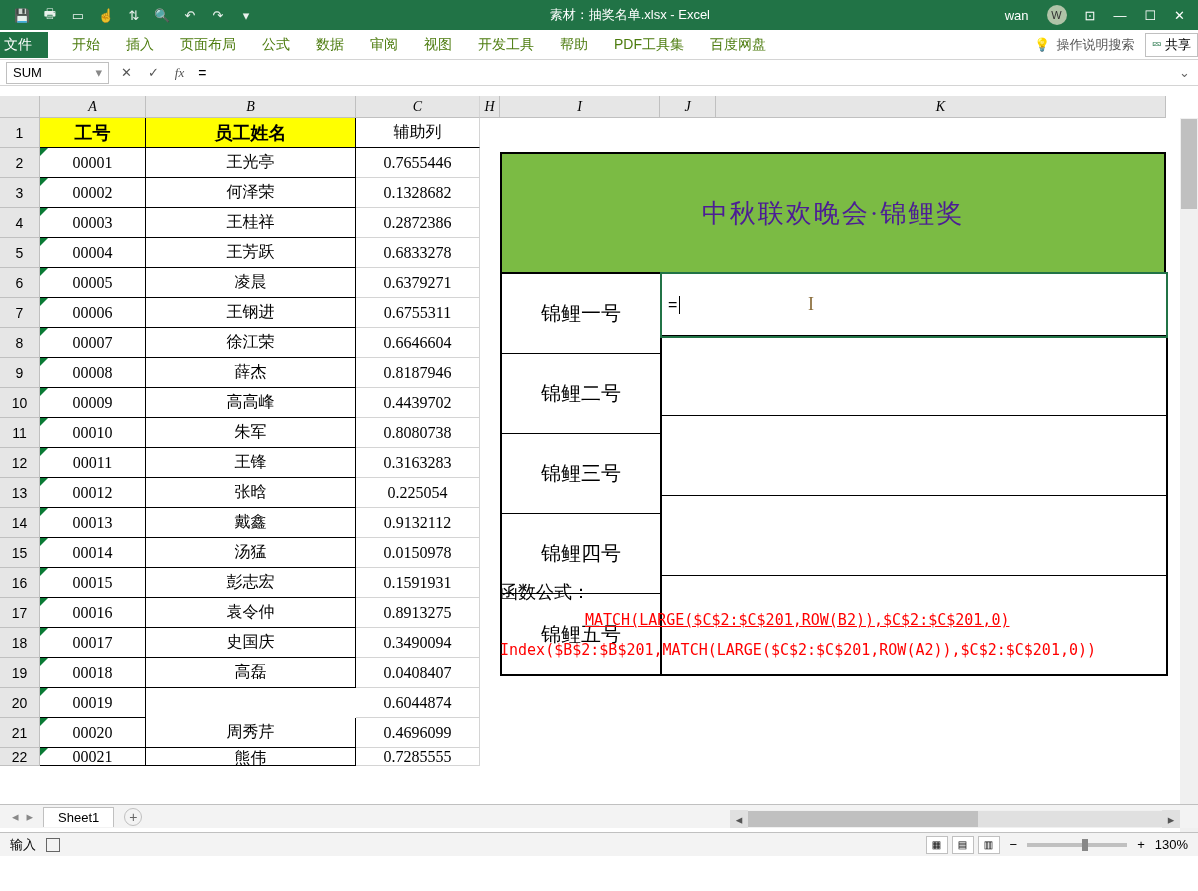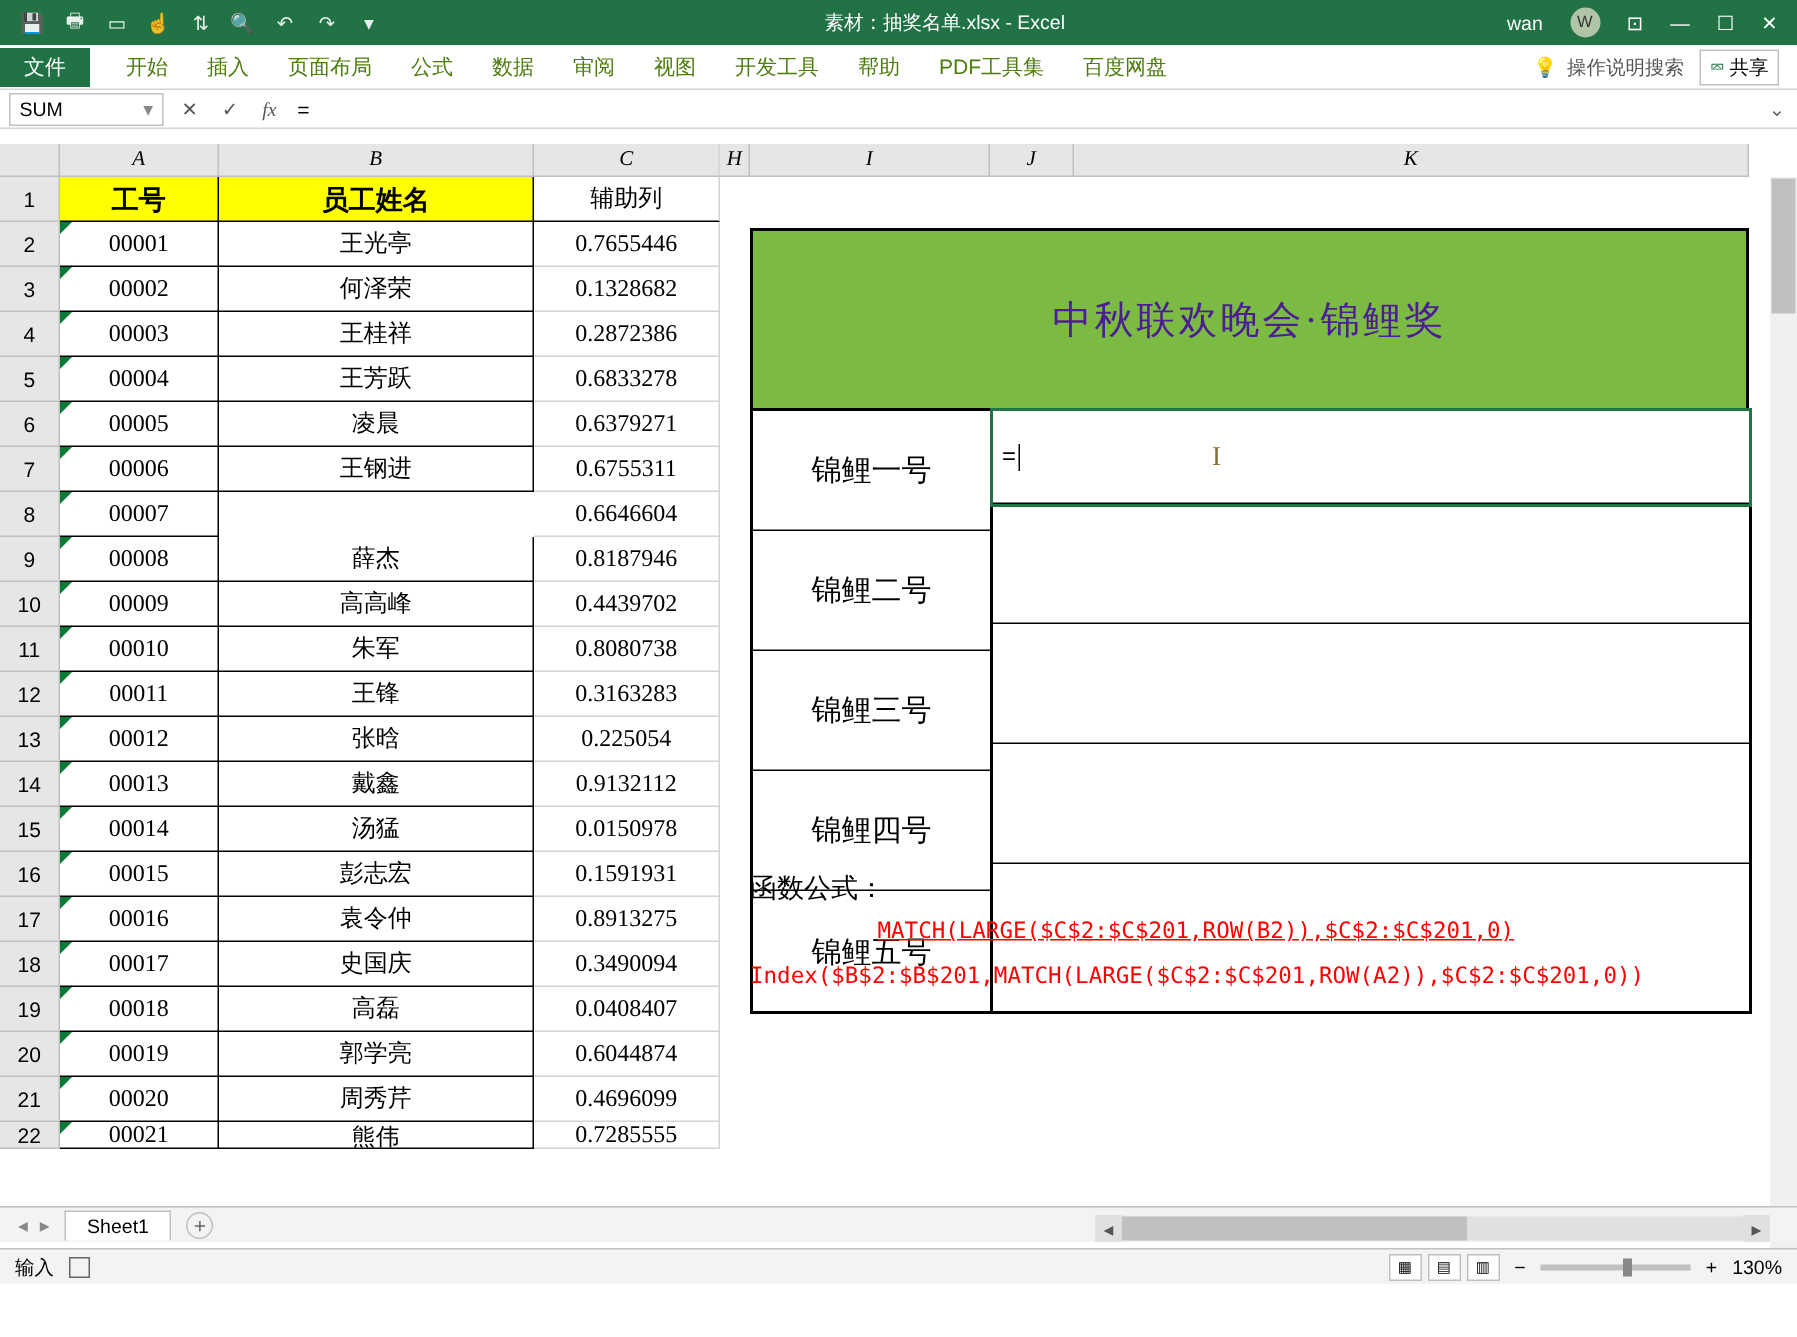--- a/index.html
+++ b/index.html
@@ -3,21 +3,21 @@
 <meta charset="utf-8">
 <style>
 * { box-sizing: border-box; margin: 0; padding: 0; }
 body { font-family: "Microsoft YaHei", "SimSun", Arial, sans-serif; font-size: 13px; background: #fff; overflow: hidden; }
 .titlebar { background: #217346; height: 30px; display: flex; align-items: center; color: #fff; padding: 0 5px; }
 .titlebar .qat { display: flex; gap: 10px; padding-left: 8px; }
 .titlebar .qat-icon { width: 18px; height: 18px; display: flex; align-items: center; justify-content: center; color: #fff; opacity: 0.9; }
 .titlebar .title-text { flex: 1; text-align: center; font-size: 13px; }
 .titlebar .win-controls { display: flex; gap: 18px; align-items: center; padding-right: 8px; }
 .user-badge { background: #b0c4a8; color: #333; border-radius: 50%; width: 20px; height: 20px; display: flex; align-items: center; justify-content: center; font-size: 11px; }
-.ribbon-tabs { background: #fff; border-bottom: 1px solid #d4d4d4; height: 30px; display: flex; align-items: center; padding: 0 12px; gap: 22px; font-size: 14px; }
+.ribbon-tabs { background: #fff; border-bottom: 1px solid #d4d4d4; height: 30px; display: flex; align-items: center; padding: 0 0; gap: 22px; font-size: 14px; }
 .ribbon-tab { color: #4d7c0f; cursor: pointer; padding: 4px 2px; }
 .ribbon-tab.file { background: #217346; color: #fff; padding: 4px 16px; margin-left: -12px; }
 .ribbon-right { margin-left: auto; display: flex; align-items: center; gap: 10px; }
 .share-btn { border: 1px solid #c0c0c0; padding: 2px 6px; display: flex; align-items: center; gap: 3px; font-size: 13px; }
 .share-icon { color: #217346; }
 .namebox-row { display: flex; align-items: center; height: 26px; border-bottom: 1px solid #d4d4d4; background: #fff; }
 .namebox { width: 103px; border: 1px solid #c0c0c0; height: 22px; margin: 0 6px; padding: 0 6px; display: flex; align-items: center; justify-content: space-between; font-size: 13px; }
 .fx-controls { display: flex; gap: 16px; color: #555; padding: 0 6px; align-items: center; }
 .fx-controls span { cursor: pointer; }
 .fx-label { font-style: italic; font-family: "Times New Roman"; }
@@ -208,20 +208,21 @@
         <div class="cell col-B">凌晨</div>
         <div class="cell col-C" style="border-right: 1px solid rgb(212, 212, 212); border-bottom: 1px solid rgb(212, 212, 212);">0.6379271</div>
       </div>
       <div class="grid-row">
         <div class="cell col-A green-tri">00006</div>
         <div class="cell col-B">王钢进</div>
         <div class="cell col-C" style="border-right: 1px solid rgb(212, 212, 212); border-bottom: 1px solid rgb(212, 212, 212);">0.6755311</div>
       </div>
       <div class="grid-row">
         <div class="cell col-A green-tri">00007</div>
+        <div class="cell col-B">徐江荣</div>
         <div class="cell col-C" style="border-right: 1px solid rgb(212, 212, 212); border-bottom: 1px solid rgb(212, 212, 212);">0.6646604</div>
       </div>
       <div class="grid-row">
         <div class="cell col-A green-tri">00008</div>
         <div class="cell col-B">薛杰</div>
         <div class="cell col-C" style="border-right: 1px solid rgb(212, 212, 212); border-bottom: 1px solid rgb(212, 212, 212);">0.8187946</div>
       </div>
       <div class="grid-row">
         <div class="cell col-A green-tri">00009</div>
         <div class="cell col-B">高高峰</div>
@@ -267,21 +268,20 @@
         <div class="cell col-B">史国庆</div>
         <div class="cell col-C" style="border-right: 1px solid rgb(212, 212, 212); border-bottom: 1px solid rgb(212, 212, 212);">0.3490094</div>
       </div>
       <div class="grid-row">
         <div class="cell col-A green-tri">00018</div>
         <div class="cell col-B">高磊</div>
         <div class="cell col-C" style="border-right: 1px solid rgb(212, 212, 212); border-bottom: 1px solid rgb(212, 212, 212);">0.0408407</div>
       </div>
       <div class="grid-row">
         <div class="cell col-A green-tri">00019</div>
-        <div class="cell col-B">郭学亮</div>
         <div class="cell col-C" style="border-right: 1px solid rgb(212, 212, 212); border-bottom: 1px solid rgb(212, 212, 212);">0.6044874</div>
       </div>
       <div class="grid-row">
         <div class="cell col-A green-tri">00020</div>
         <div class="cell col-B">周秀芹</div>
         <div class="cell col-C" style="border-right: 1px solid rgb(212, 212, 212); border-bottom: 1px solid rgb(212, 212, 212);">0.4696099</div>
       </div>
       <div class="grid-row">
         <div class="cell col-A green-tri partial">00021</div>
         <div class="cell col-B partial">熊伟</div>

